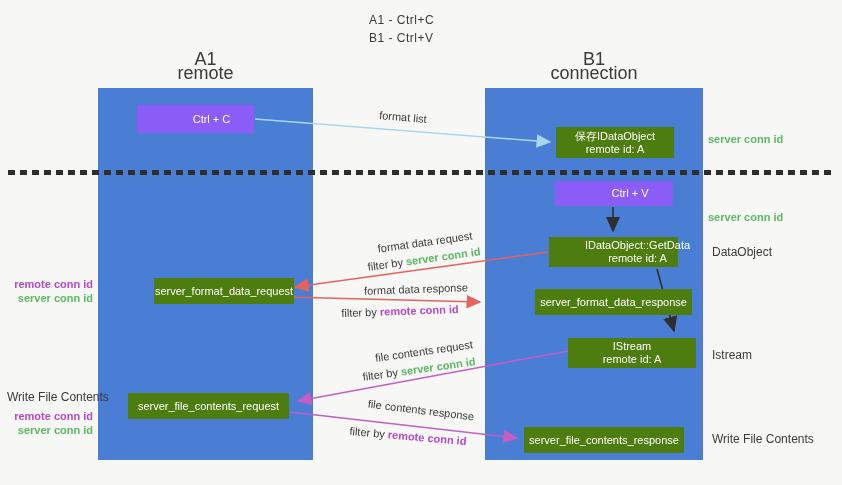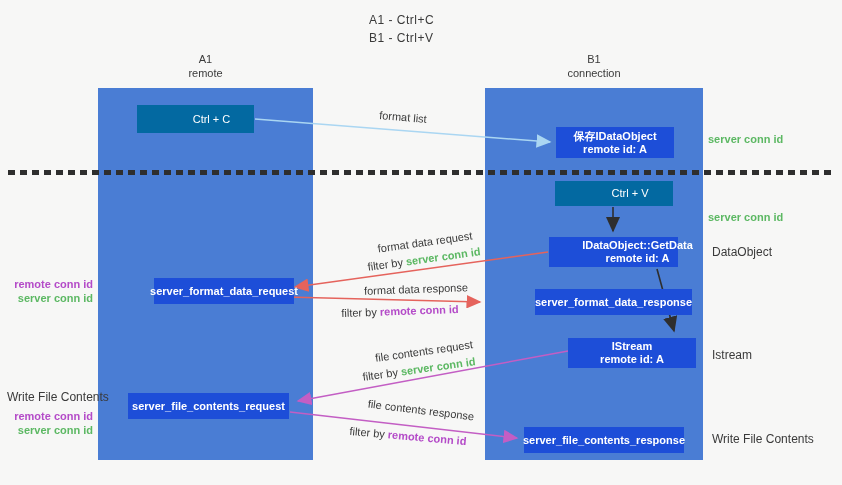--- a/index.html
+++ b/index.html
@@ -2,37 +2,37 @@
 <html><head>
 <meta charset="utf-8">
 <style>
   * { margin:0; padding:0; box-sizing:border-box; }
   html,body { background:#f7f7f6; }
   body { font-family:"Liberation Sans", sans-serif; }
   .stage { position:relative; width:842px; height:485px; background:#f7f7f6; overflow:hidden; }
 
   .title { position:absolute; left:369px; top:11px; font-size:12px; color:#3a3a3a; line-height:18px; letter-spacing:0.5px; }
 
-  .col-header { position:absolute; top:52px; text-align:center; font-size:11px; color:#3a3a3a; line-height:14px; }
+  .col-header { position:absolute; top:52px; text-align:center; font-size:18px; color:#3a3a3a; line-height:14px; }
   .col-header.a1 { left:98px; width:215px; }
   .col-header.b1 { left:485px; width:218px; }
 
   .col { position:absolute; top:88px; height:372px; background:#4a7dd4; }
   .col.a1 { left:98px; width:215px; }
   .col.b1 { left:485px; width:218px; }
 
   .dotted { position:absolute; left:8px; top:170px; width:826px; height:5px;
             background:repeating-linear-gradient(90deg,#2e2e2e 0 7px,transparent 7px 12px); }
 
   svg.arrows { position:absolute; left:0; top:0; width:842px; height:485px; pointer-events:none; }
 
   .box { position:absolute; display:flex; flex-direction:column; align-items:center; justify-content:center;
          color:#ffffff; text-align:center; font-size:11px; line-height:13px; }
-  .box.green { background:#0369a1;padding-left:32px; }
-  .box.orange { background:#1d4ed8;font-weight:bold; }
+  .box.green { background:#8b5cf6;padding-left:32px; }
+  .box.orange { background:#4d7c0f; }
 
   .rlabel { position:absolute; white-space:nowrap; font-size:11px; color:#3a3a3a;
             transform:translate(-50%,-50%) rotate(var(--r,0deg)); }
   .kw-green { color:#5cb863; font-weight:700; }
   .kw-purple { color:#b44bc8; font-weight:700; }
 
   .side { position:absolute; white-space:nowrap; font-size:12px; color:#3a3a3a; }
   .side.bold-green { font-size:11px; font-weight:700; color:#5cb863; }
   .left-stack { position:absolute; left:0; width:93px; text-align:right; font-size:11px; font-weight:700; line-height:14px; }
 </style>

